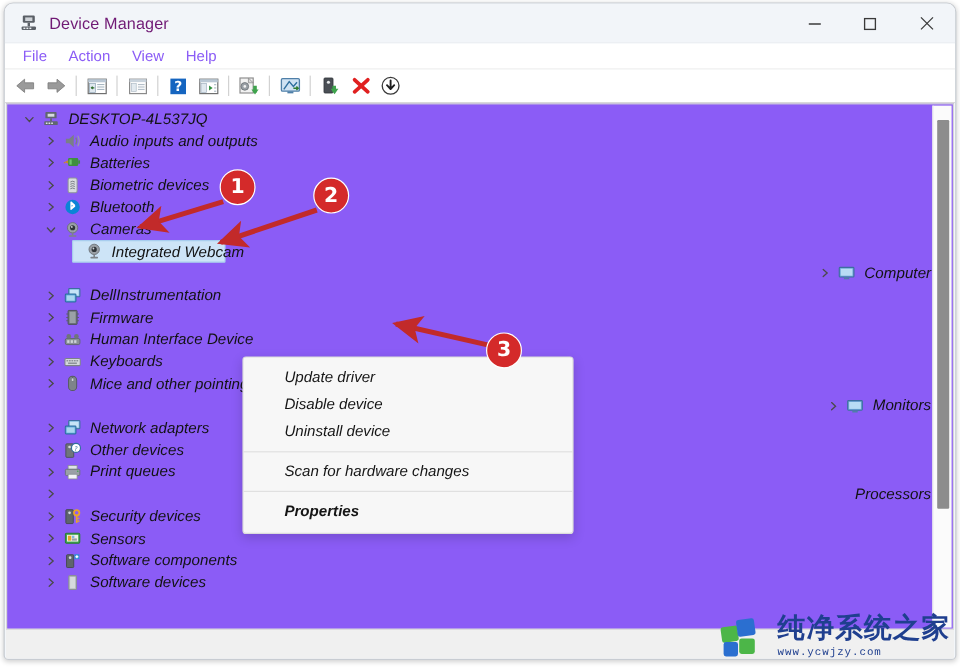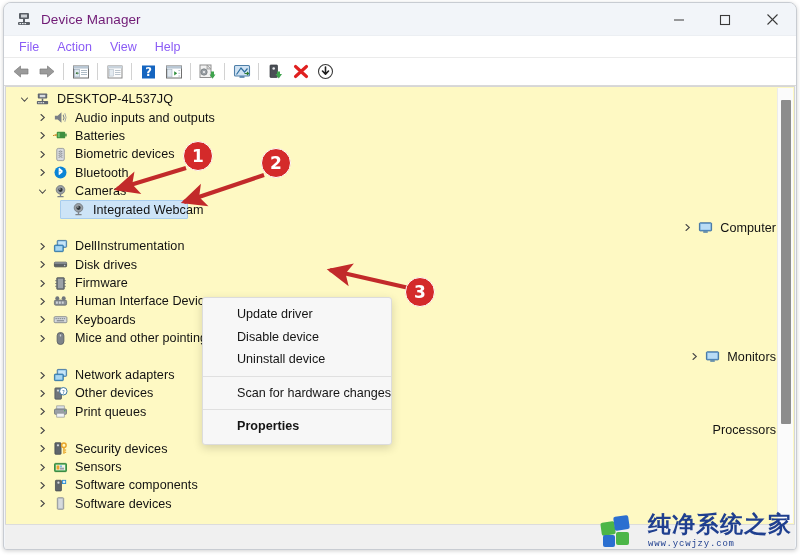--- a/index.html
+++ b/index.html
@@ -92,24 +92,25 @@
   .tb-sep {
     width: 1px; height: 17px;
     background: #d2d2d2;
     margin: 0 4px;
   }
 
   
   .content {
     position: relative;
     height: 439px;
-    background: #fef9c3;
+    background: #8b5cf6;
     border: 1px solid #d6d6d6;
     margin: 0 1px;
     overflow: hidden;
+    font-style: italic;
   }
   .tree {
     position: absolute;
     left: 0; top: 3px;
     width: 770px;
   }
   .row {
     position: relative;
     height: 18.4px;
     display: flex;
@@ -169,21 +170,21 @@
     left: 3px; top: 12px;
     width: 10px; height: 324px;
     background: #8d8d8d;
     border-radius: 1px;
   }
 
   
   .ctxmenu {
     position: absolute;
     left: 196px; top: 210px;
-    width: 190px;
+    width: 276px;
     background: #f7f7f7;
     border: 1px solid #dcdcdc;
     border-radius: 3px;
     box-shadow: 0 3px 10px rgba(0,0,0,0.16);
     padding: 5px 0 6px 0;
     z-index: 40;
   }
   .ctx-item {
     height: 22.5px;
     display: flex;
@@ -544,35 +545,20 @@
             <svg width="15" height="15" viewBox="0 0 16 16">
               <rect x="4.5" y="1.5" width="10" height="7.4" rx="0.8" fill="#7ab8e0" stroke="#3d6e9e" stroke-width="0.9"></rect>
               <rect x="5.6" y="2.6" width="7.8" height="5.2" fill="#c6e4f7"></rect>
               <rect x="1.5" y="6.5" width="9.5" height="7" rx="0.8" fill="#4f9fd4" stroke="#2f6e9e" stroke-width="0.9"></rect>
               <rect x="2.6" y="7.6" width="7.3" height="4.8" fill="#a9d6f0"></rect>
             </svg>
           </span>
           <span class="lbl">DellInstrumentation</span>
         </div>
 
-        <div class="row" style="padding-left:28px;">
-          <span class="chev">
-            <svg width="9" height="9" viewBox="0 0 9 9">
-                <path d="M3 1.5 L6.3 4.5 L3 7.5" stroke="#4a4a4a" stroke-width="1.1" fill="none" stroke-linecap="round"></path>
-              </svg>
-          </span>
-          <span class="ico">
-            <svg width="15" height="15" viewBox="0 0 16 16">
-              <rect x="1.5" y="5.5" width="13" height="5" rx="1" fill="#5c6166" stroke="#3e4347" stroke-width="0.8"></rect>
-              <rect x="1.5" y="5.5" width="13" height="1.8" fill="#8b9096"></rect>
-              <circle cx="12.4" cy="9" r="0.8" fill="#c9ced3"></circle>
-            </svg>
-          </span>
-          <span class="lbl">Disk drives</span>
-        </div>
 
 
         <div class="row" style="padding-left:28px;">
           <span class="chev">
             <svg width="9" height="9" viewBox="0 0 9 9">
                 <path d="M3 1.5 L6.3 4.5 L3 7.5" stroke="#4a4a4a" stroke-width="1.1" fill="none" stroke-linecap="round"></path>
               </svg>
           </span>
           <span class="ico">
             <svg width="15" height="15" viewBox="0 0 16 16">

